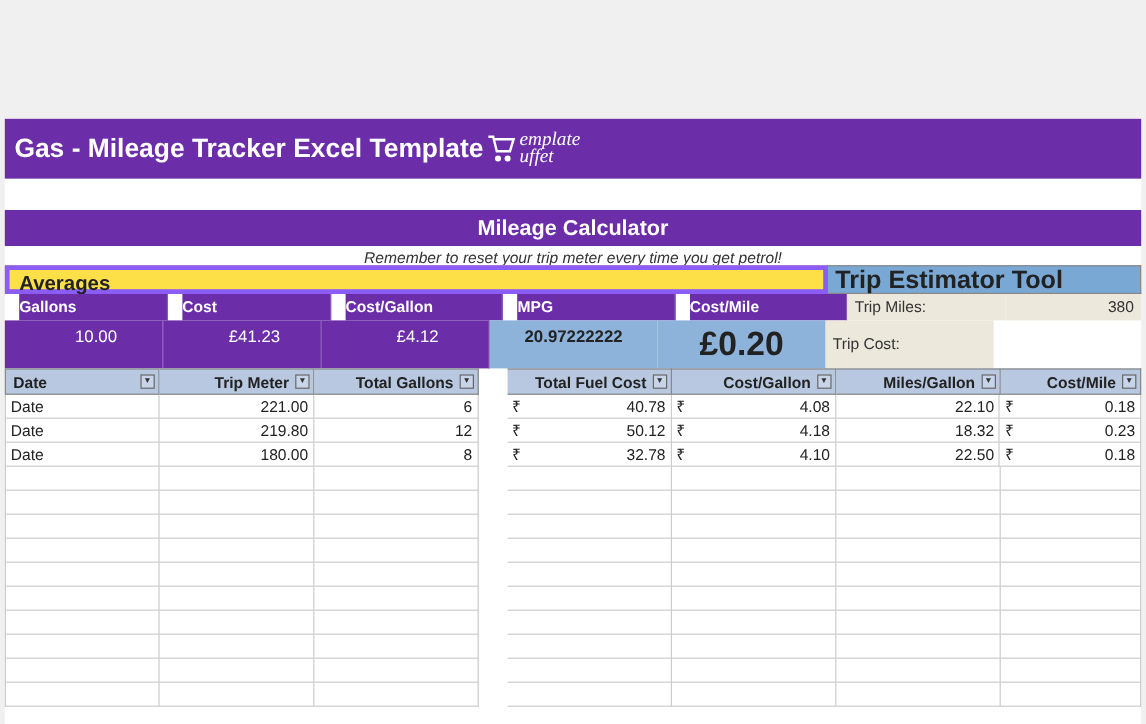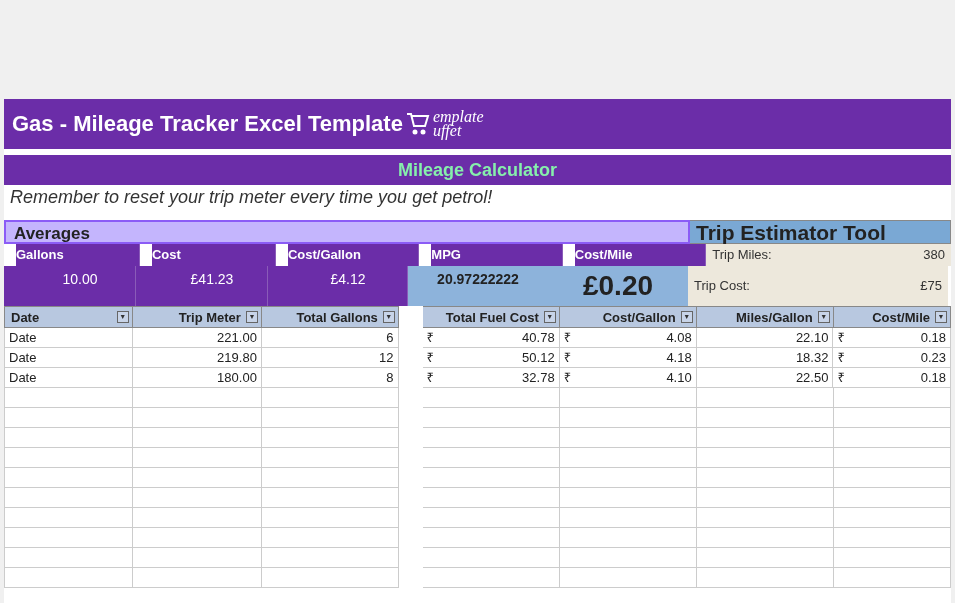--- a/index.html
+++ b/index.html
@@ -30,48 +30,49 @@
   }
   .logo {
     display: flex;
     align-items: center;
     gap: 2px;
   }
   .logo svg { display: block; }
   .gap1 { height: 6px; background: white; }
   .calc-header {
     background: #6b2da8;
-    color: #86efac;
+    color: #ffffff;
     text-align: center;
     font-size: 18px;
     font-weight: bold;
     height: 30px;
     line-height: 30px;
+    margin-top: 20px;
   }
   .reminder {
-    text-align: left;
+    text-align: center;
     font-style: italic;
-    font-size: 18px;
+    font-size: 13px;
     padding: 2px 6px;
-    height: 35px;
+    height: 16px;
     color: #333;
   }
   .section-headers {
     display: flex;
     height: 24px;
   }
   .averages-header {
     flex: 0 0 686px;
-    background: #c4b5fd;
+    background: #fde047;
     color: #222;
     font-weight: bold;
     font-size: 17px;
     padding-left: 8px;
     line-height: 24px;
-    border: 2px solid #8b5cf6;
+    border: 4px solid #8b5cf6;
   }
   .trip-header {
     flex: 1;
     background: #7aa8d4;
     color: #222;
     font-weight: bold;
     font-size: 21px;
     padding-left: 6px;
     line-height: 24px;
     border: 1px solid #888;
@@ -240,21 +241,20 @@
     <div class="trip-cell trip-col2 right">380</div>
   </div>
 
   <div class="avg-value-row">
     <div class="avg-value-cell col1">10.00</div>
     <div class="avg-value-cell col2">£41.23</div>
     <div class="avg-value-cell col3">£4.12</div>
     <div class="mpg-cell col4">20.97222222</div>
     <div class="costmile-cell col5">£0.20</div>
     <div class="trip-cell trip-col1 tall">Trip Cost:</div>
-    <div class="trip-cell trip-col2 right tall">£75</div>
   </div>
 
   <div class="table-header-row">
     <div class="th-cell tc1">
       <span>Date</span>
       <span class="filter-icon">▼</span>
     </div>
     <div class="th-cell tc2 right">
       <span>Trip Meter</span>
       <span class="filter-icon">▼</span>

